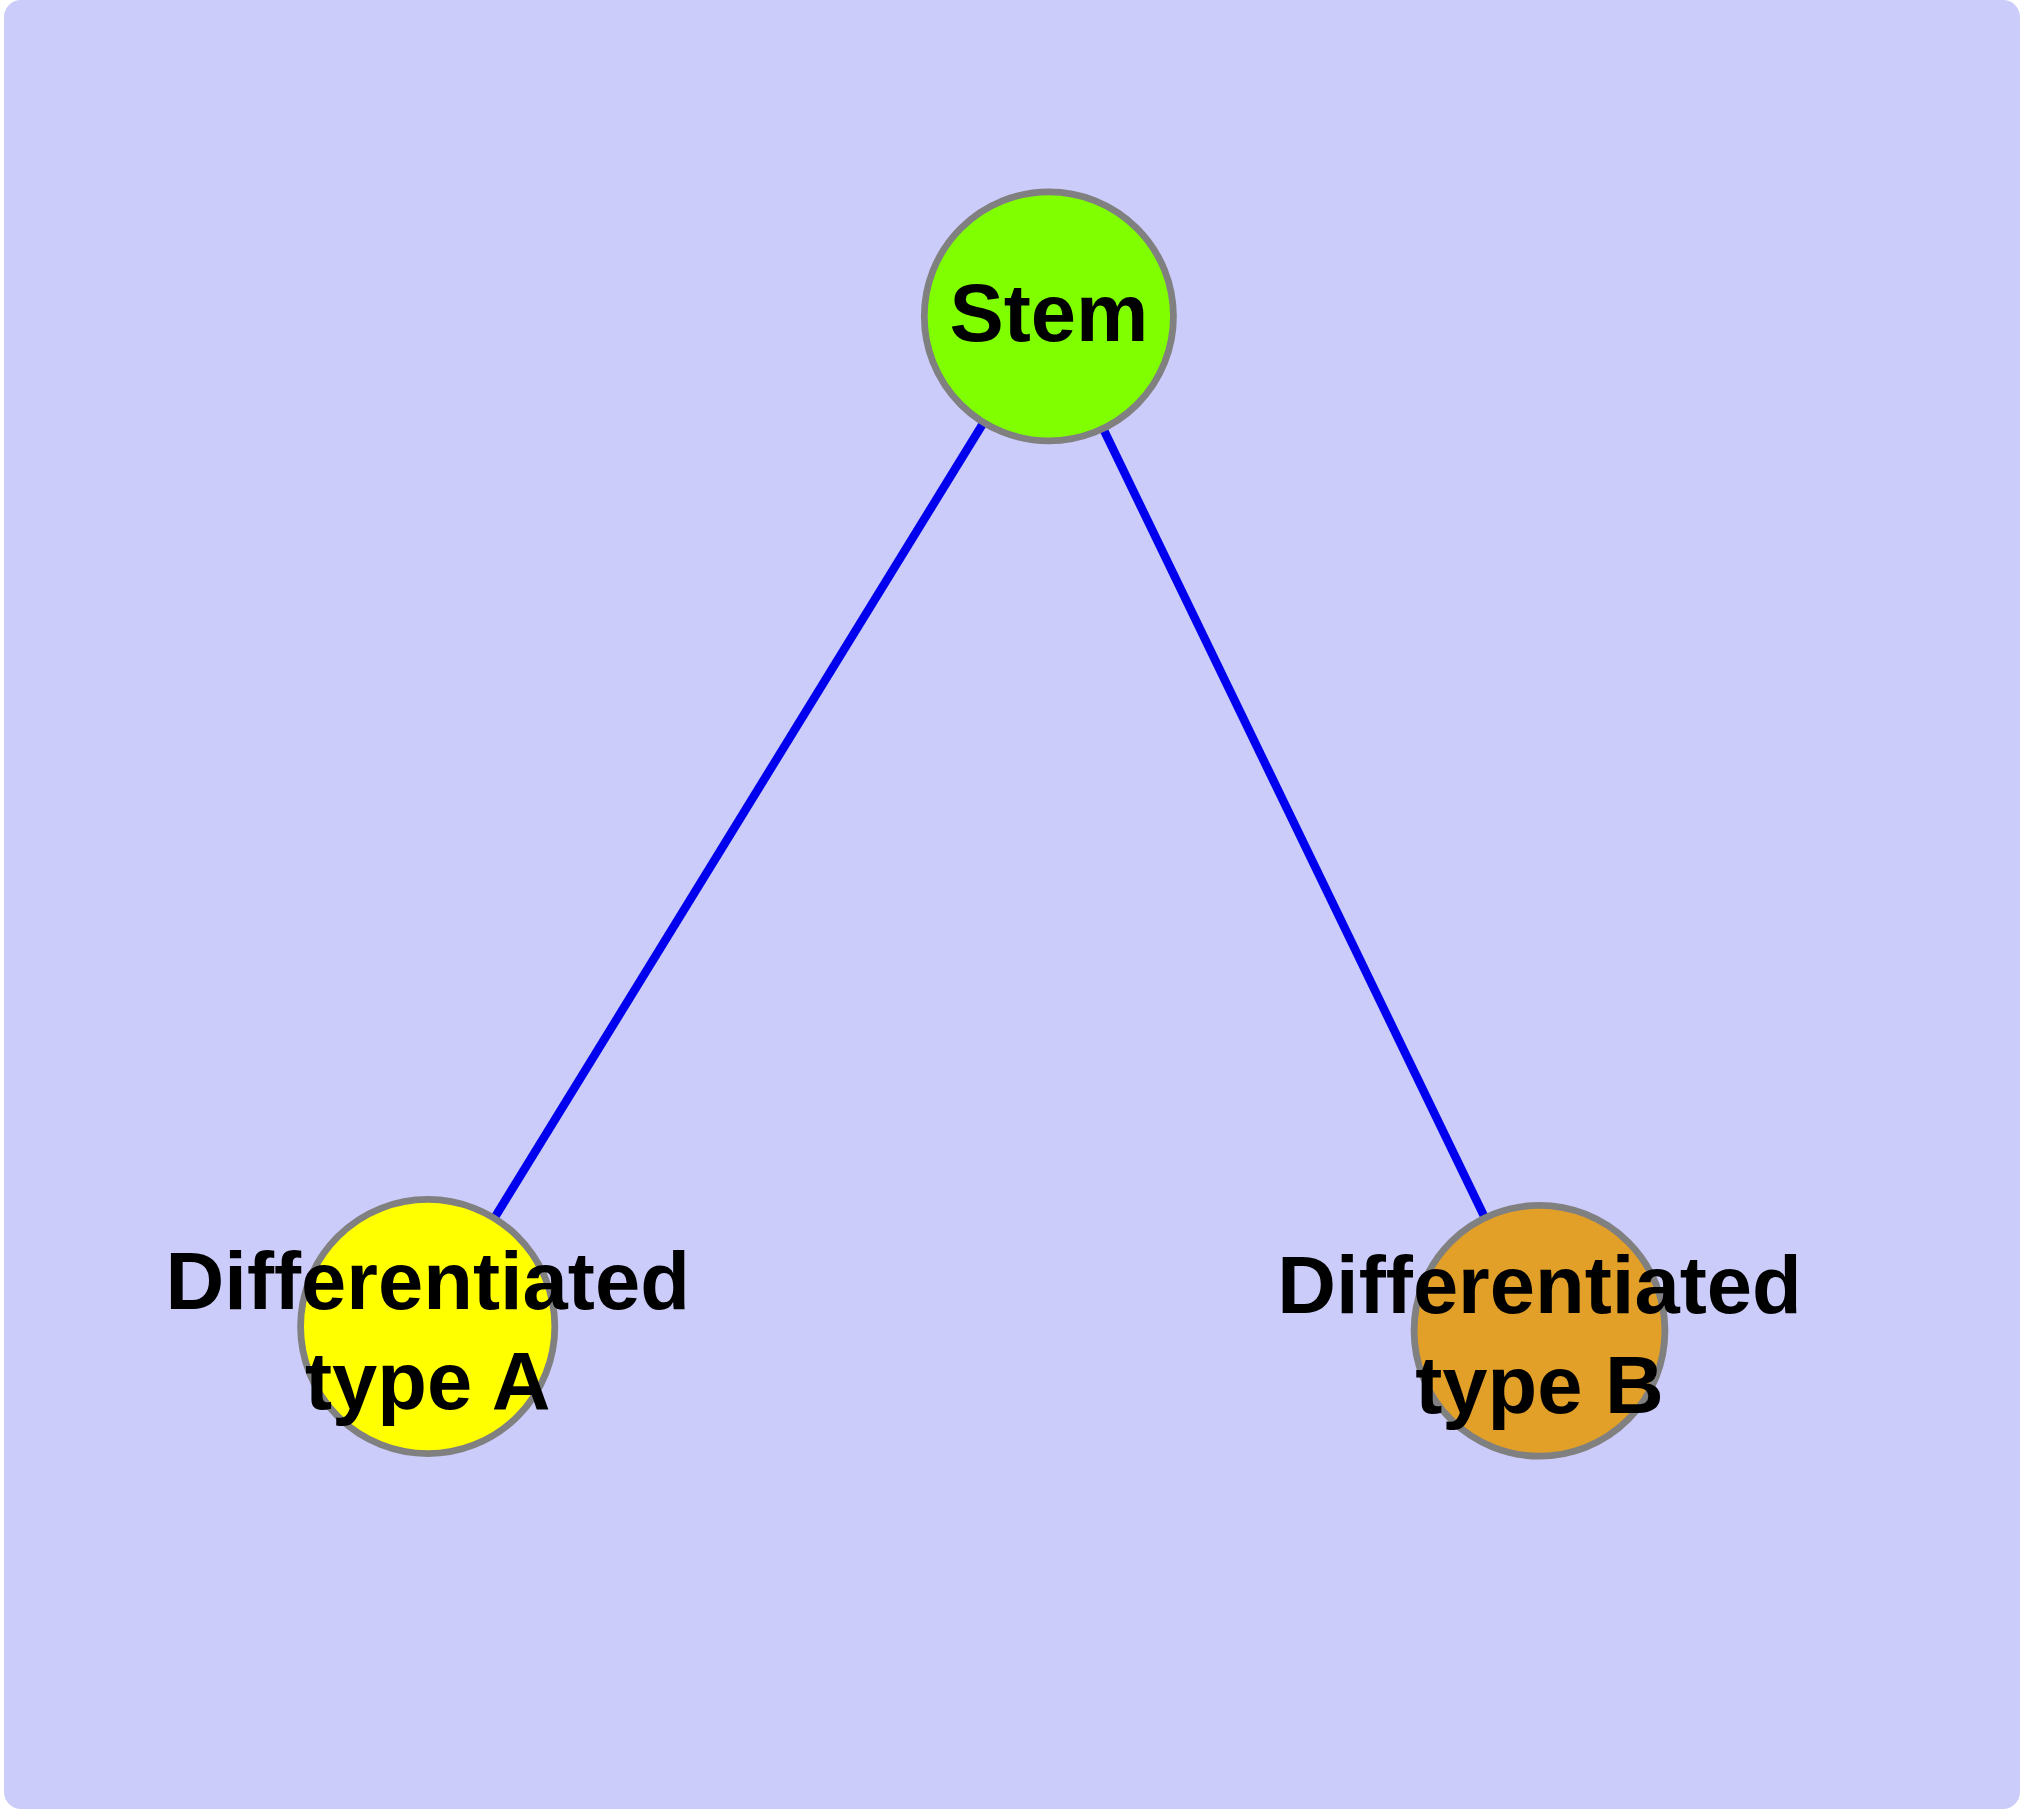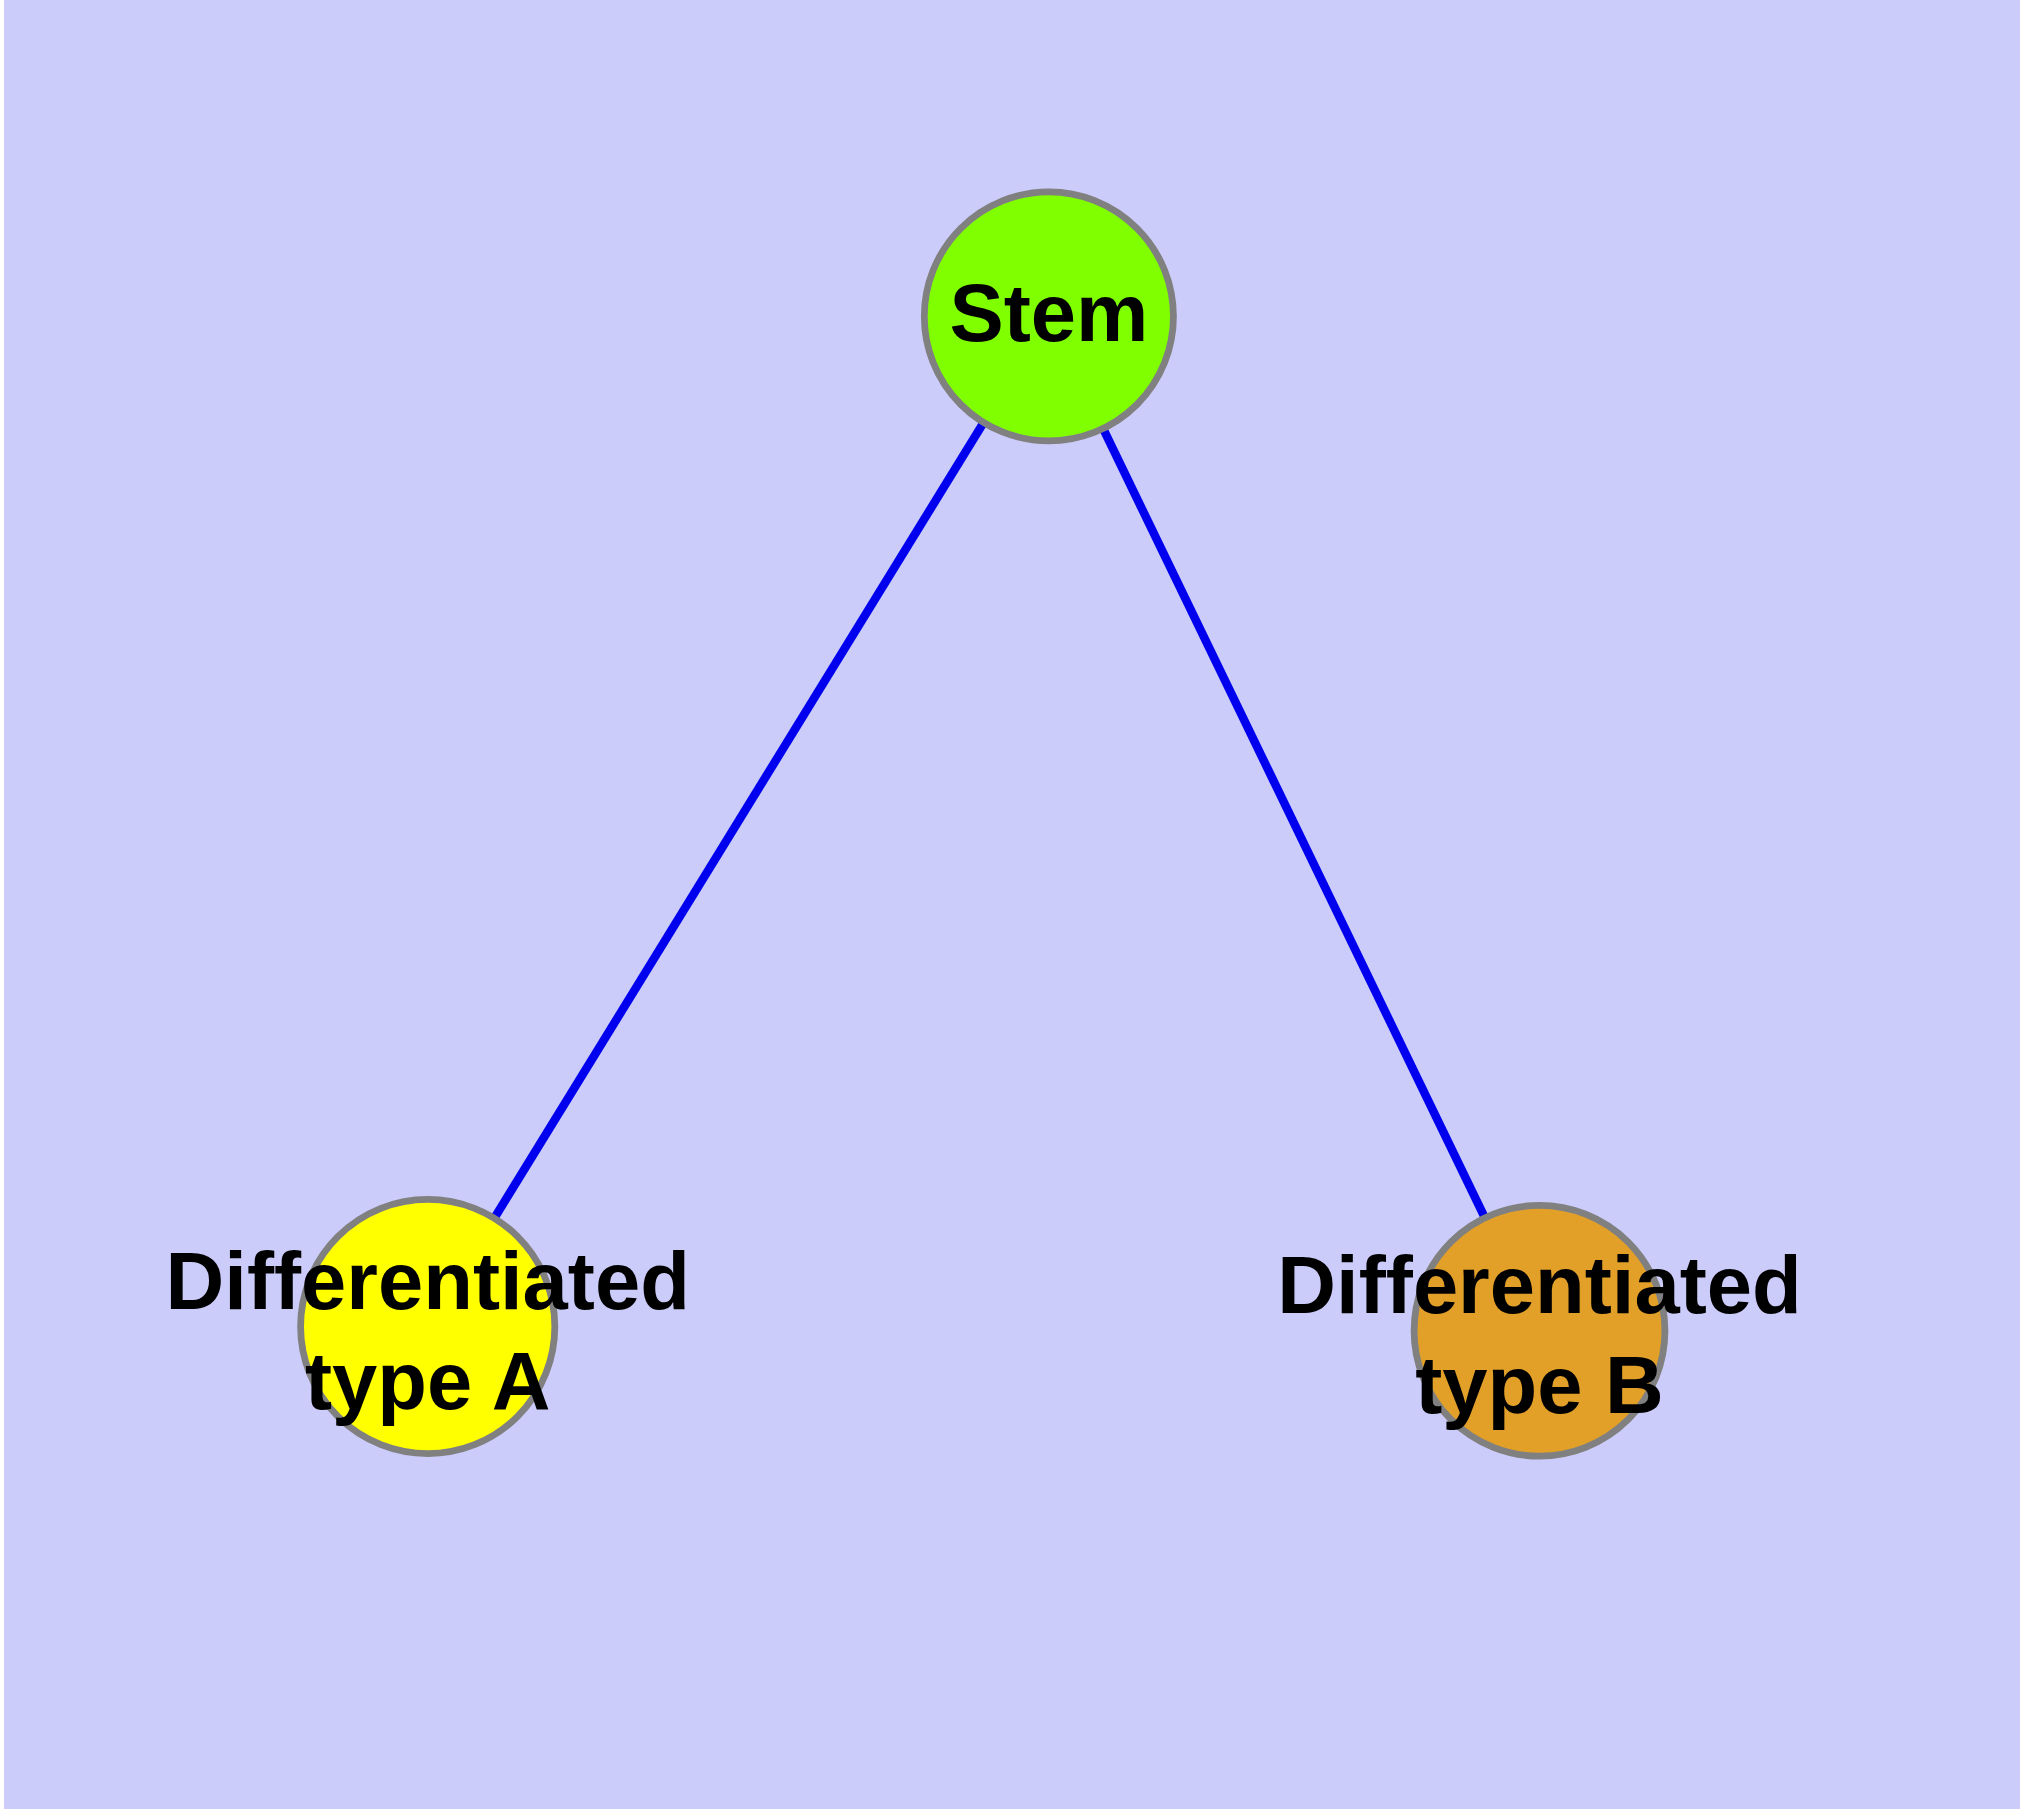--- a/index.html
+++ b/index.html
@@ -23,20 +23,21 @@
     background: #ffffff;
   }
   #plot-area {
     position: absolute;
     left: 4.2px;
     top: 0px;
     width: 2016px;
     height: 1809px;
     background: #ccccfa;
     overflow: visible;
+    border-radius: 17px;
   }
   #graph-svg {
     position: absolute;
     left: 0;
     top: 0;
     width: 2016px;
     height: 1809px;
     display: block;
   }
   .node-label {

